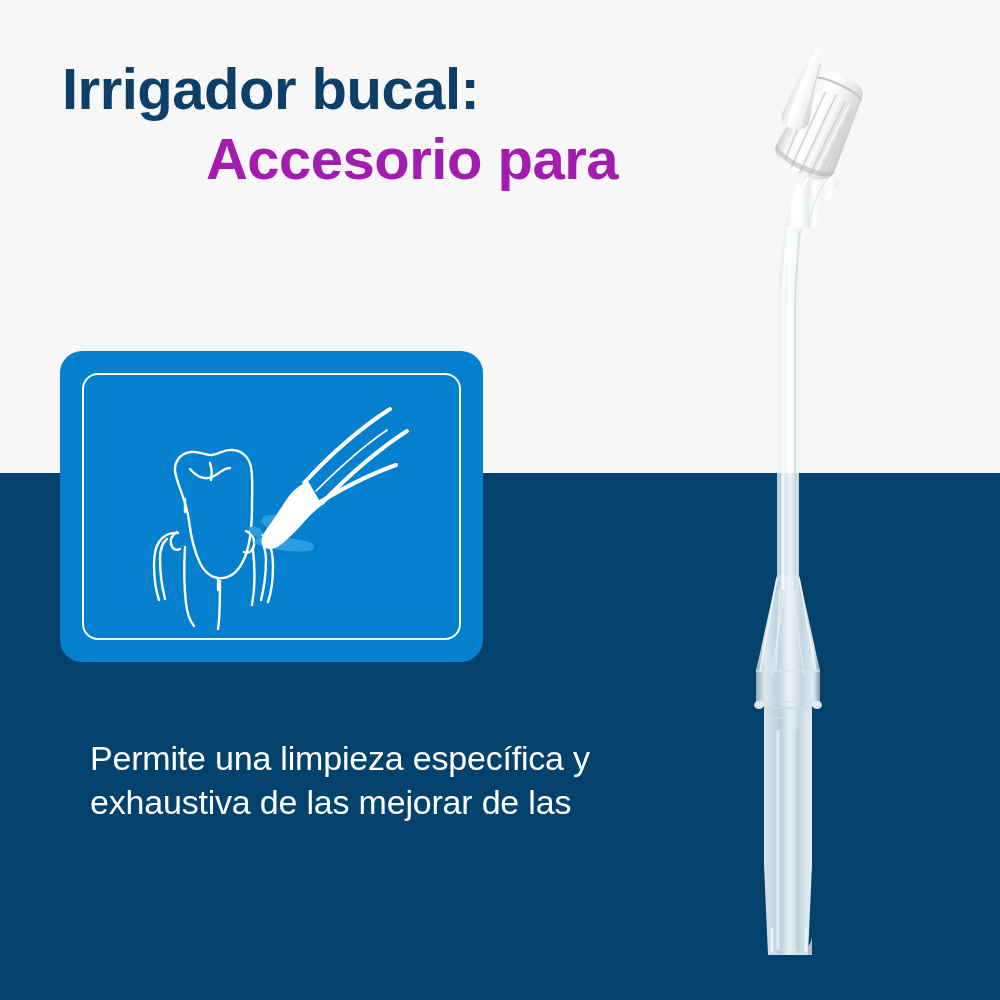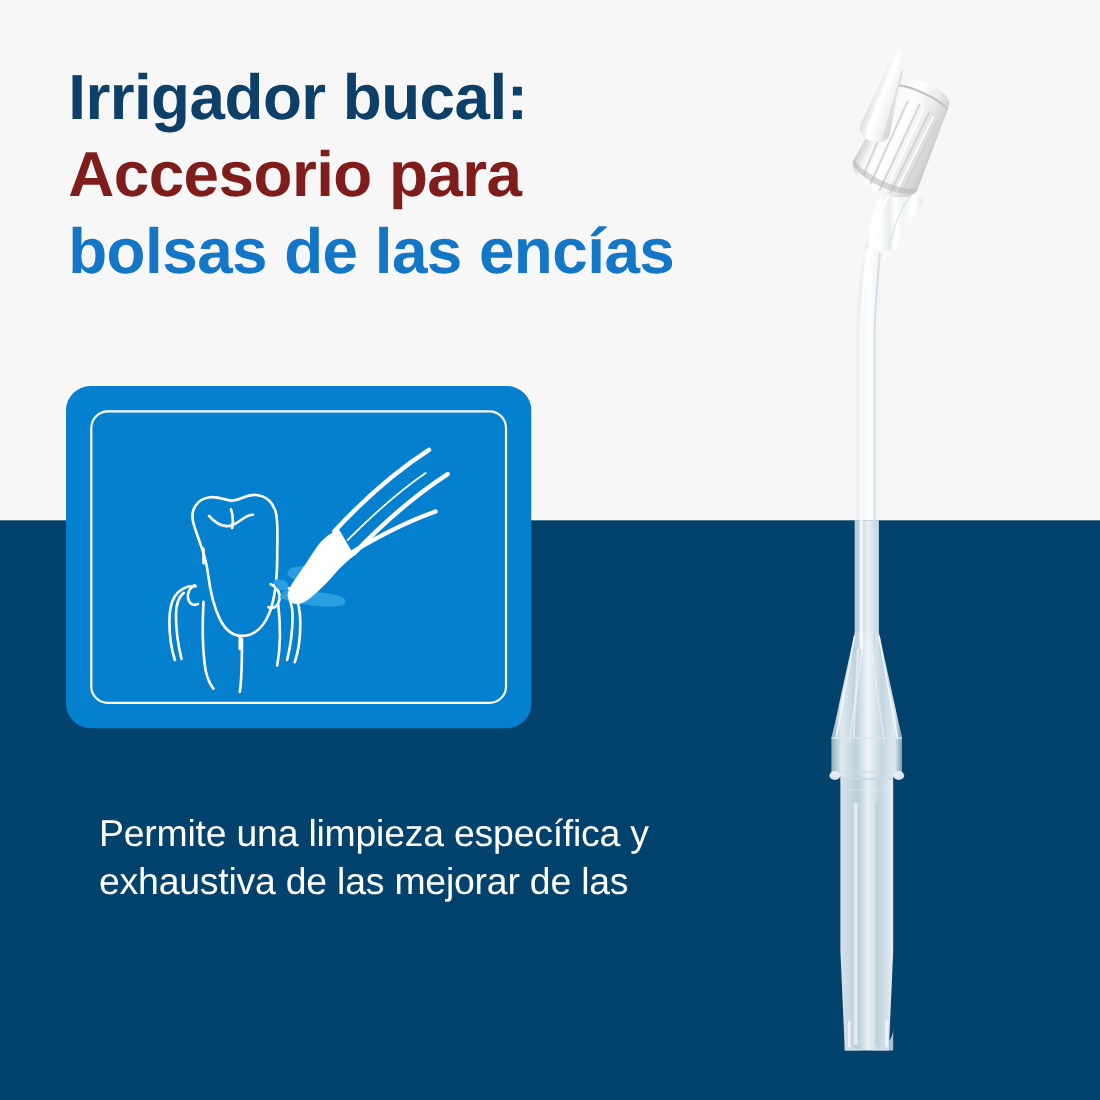--- a/index.html
+++ b/index.html
@@ -31,21 +31,21 @@
     line-height:70px;
     letter-spacing:-0.5px;
   }
   .heading .hl{
     display:block;
     font-size:58px;
     font-weight:bold;
     white-space:nowrap;
   }
   .hl-1{color:#0d3f69;}
-  .hl-2{color:#7f1d1d;}
+  .hl-2{color:#a21caf;text-align:center;}
   .hl-3{color:#1476c6;}
 
   
   .card{
     position:absolute;left:60px;top:351px;
     width:423px;height:311px;
     background:#0480cf;
     border-radius:22px;
   }
   .card-inner-border{
@@ -81,21 +81,20 @@
 <body>
 
 <div id="stage">
 
   <div class="bg-top"></div>
   <div class="bg-bottom"></div>
 
   <div class="heading">
     <span class="hl hl-1">Irrigador bucal:</span>
     <span class="hl hl-2">Accesorio para</span>
-    <span class="hl hl-3">bolsas de las encías</span>
   </div>
 
   <div class="card">
     <div class="card-inner-border"></div>
 
     <svg class="card-art" viewBox="0 0 423 311">
       <g fill="none" stroke="#ffffff" stroke-width="2.4" stroke-linecap="round" stroke-linejoin="round">
 
         <path d="M116,125 C112,112 120,102 131,101 C140,100 146,105 152,104
                  C160,103 164,98 173,99 C183,100 189,107 191,116

